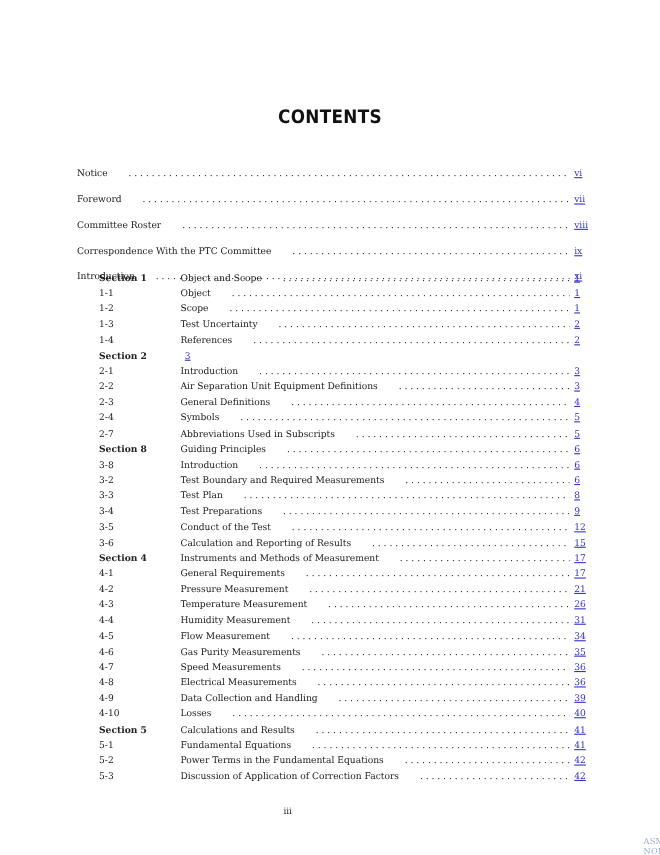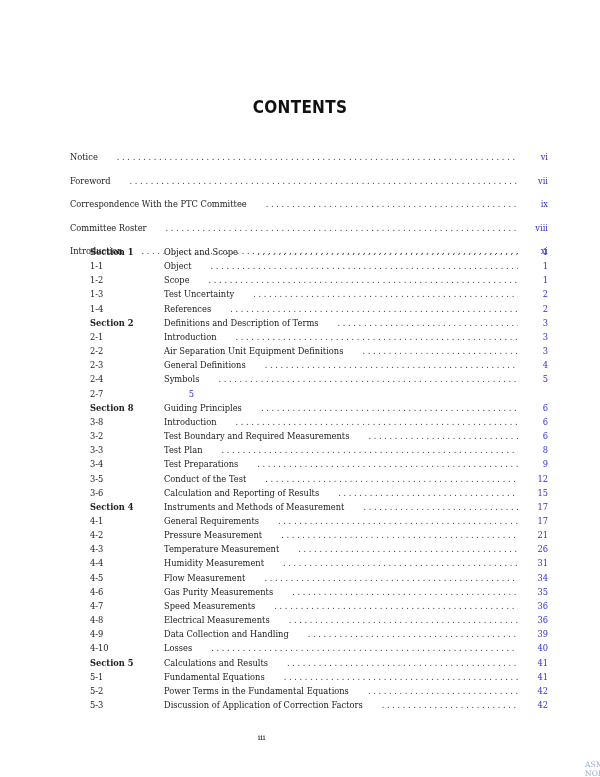--- a/index.html
+++ b/index.html
@@ -12,21 +12,21 @@
     .front .row { height: 23.6px; display: flex; align-items: baseline; font-size: 8.3px; }
     .toc { position: absolute; left: 70px; top: 247px; width: 478px; }
     .toc .row { height: 14.17px; display: flex; align-items: baseline; font-size: 8.3px; }
     .num { width: 74px; flex: 0 0 74px; padding-left: 20px; }
     .num.sec { font-weight: bold; }
     .label { flex: 1 1 auto; display: flex; overflow: hidden; white-space: nowrap; gap: 16px; }
     .label .t { flex: 0 0 auto; padding-right: 3px; }
     .label .dots { flex: 1 1 auto; overflow: hidden; white-space: nowrap; color: #333;
                    letter-spacing: 2.6px; }
     .label .dots::after { content: ". . . . . . . . . . . . . . . . . . . . . . . . . . . . . . . . . . . . . . . . . . . . . . . . . . . . . . . . . . . . . . . . . . . . . . . . . . . . . . . . . . . . . . . . . . . . . . . . . . . . . . . . . . . . . . . . . . . . . . . . . . . . . . . . . . . . . . . . . . . . . . . . . . . . . . . . . . . . . . . . . . . . . . . . . . . . . . . ."; letter-spacing: 0; }
-    .page { flex: 0 0 26px; width: 26px; text-align: right; color: #3333cc; }
+    .page { flex: 0 0 26px; width: 26px; color: #3333cc; text-decoration: underline; }
     .gap { flex: 0 0 4px; }
     .footer { position: absolute; top: 733px; left: 0; width: 523px; text-align: center;
               font-size: 8px; color: #222; }
     .watermark { position: absolute; left: 545px; top: 760px; font-size: 7.5px;
                  color: #8aa0cc; letter-spacing: 0.2px; opacity: 0.85; margin-left: 40px; }
   </style>
 </head>
 <body>
 
 <div class="title">CONTENTS</div>
@@ -43,33 +43,33 @@
     <div class="row">
       <span class="label">
         <span class="t">Foreword</span>
         <span class="dots"></span>
       </span>
       <span class="gap"></span>
       <span class="page">vii</span>
     </div>
     <div class="row">
       <span class="label">
+        <span class="t">Committee Roster</span>
+        <span class="dots"></span>
+      </span>
+      <span class="gap"></span>
+      <span class="page">viii</span>
+    </div>
+    <div class="row">
+      <span class="label">
         <span class="t">Correspondence With the PTC Committee</span>
         <span class="dots"></span>
       </span>
       <span class="gap"></span>
       <span class="page">ix</span>
-    </div>
-    <div class="row">
-      <span class="label">
-        <span class="t">Committee Roster</span>
-        <span class="dots"></span>
-      </span>
-      <span class="gap"></span>
-      <span class="page">viii</span>
     </div>
     <div class="row">
       <span class="label">
         <span class="t">Introduction</span>
         <span class="dots"></span>
       </span>
       <span class="gap"></span>
       <span class="page">xi</span>
     </div>
   </div>
@@ -114,24 +114,20 @@
       <span class="num">1-4</span>
       <span class="label">
         <span class="t">References</span>
         <span class="dots"></span>
       </span>
       <span class="gap"></span>
       <span class="page">2</span>
     </div>
     <div class="row">
       <span class="num sec">Section 2</span>
-      <span class="label">
-        <span class="t">Definitions and Description of Terms</span>
-        <span class="dots"></span>
-      </span>
       <span class="gap"></span>
       <span class="page">3</span>
     </div>
     <div class="row">
       <span class="num">2-1</span>
       <span class="label">
         <span class="t">Introduction</span>
         <span class="dots"></span>
       </span>
       <span class="gap"></span>
@@ -159,20 +155,24 @@
       <span class="num">2-4</span>
       <span class="label">
         <span class="t">Symbols</span>
         <span class="dots"></span>
       </span>
       <span class="gap"></span>
       <span class="page">5</span>
     </div>
     <div class="row">
       <span class="num">2-7</span>
+      <span class="label">
+        <span class="t">Abbreviations Used in Subscripts</span>
+        <span class="dots"></span>
+      </span>
       <span class="gap"></span>
       <span class="page">5</span>
     </div>
     <div class="row">
       <span class="num sec">Section 8</span>
       <span class="label">
         <span class="t">Guiding Principles</span>
         <span class="dots"></span>
       </span>
       <span class="gap"></span>

